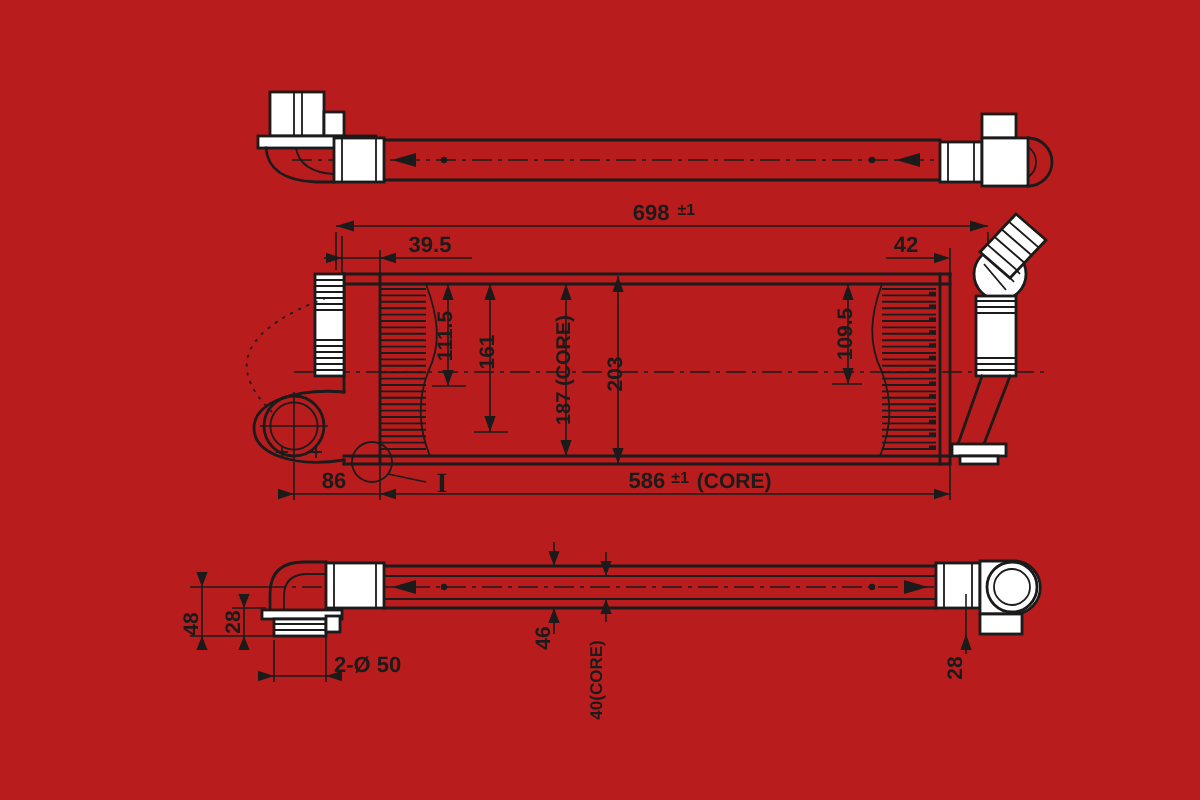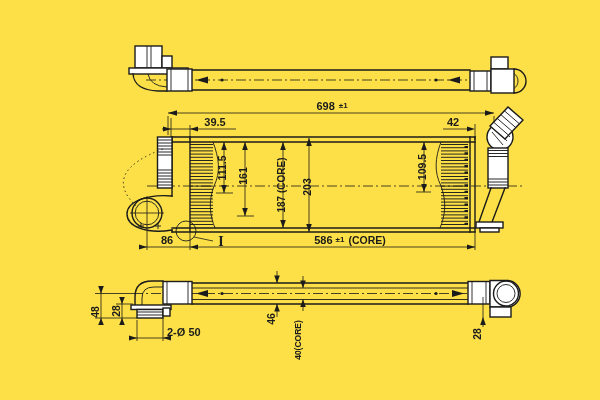--- a/index.html
+++ b/index.html
@@ -1,16 +1,16 @@
 <!DOCTYPE html>
 <html><head>
 <meta charset="utf-8">
 <style>
   html,body{margin:0;padding:0;background:#fff;}
-  #stage{position:relative;width:600px;height:400px;background:#fde047;overflow:hidden;}
+  #stage{position:relative;width:600px;height:400px;background:#b91c1c;overflow:hidden;}
   svg{position:absolute;left:0;top:0;}
   text{font-family:"Liberation Sans","DejaVu Sans",sans-serif;font-weight:bold;fill:#1b1b1b;}
   .serif{font-family:"Liberation Serif","DejaVu Serif",serif;}
   .part{stroke:#1b1b1b;stroke-width:1.4;fill:none;stroke-linecap:square;}
   .partfill{stroke:#1b1b1b;stroke-width:1.4;fill:#ffffff;}
   .thin{stroke:#1b1b1b;stroke-width:0.9;fill:none;}
   .fin{stroke:#1b1b1b;stroke-width:0.95;fill:none;}
   .tick{stroke:#1b1b1b;stroke-width:2.2;fill:none;}
   .dim{stroke:#1b1b1b;stroke-width:0.8;fill:none;}
   .arr{fill:#1b1b1b;stroke:none;}

